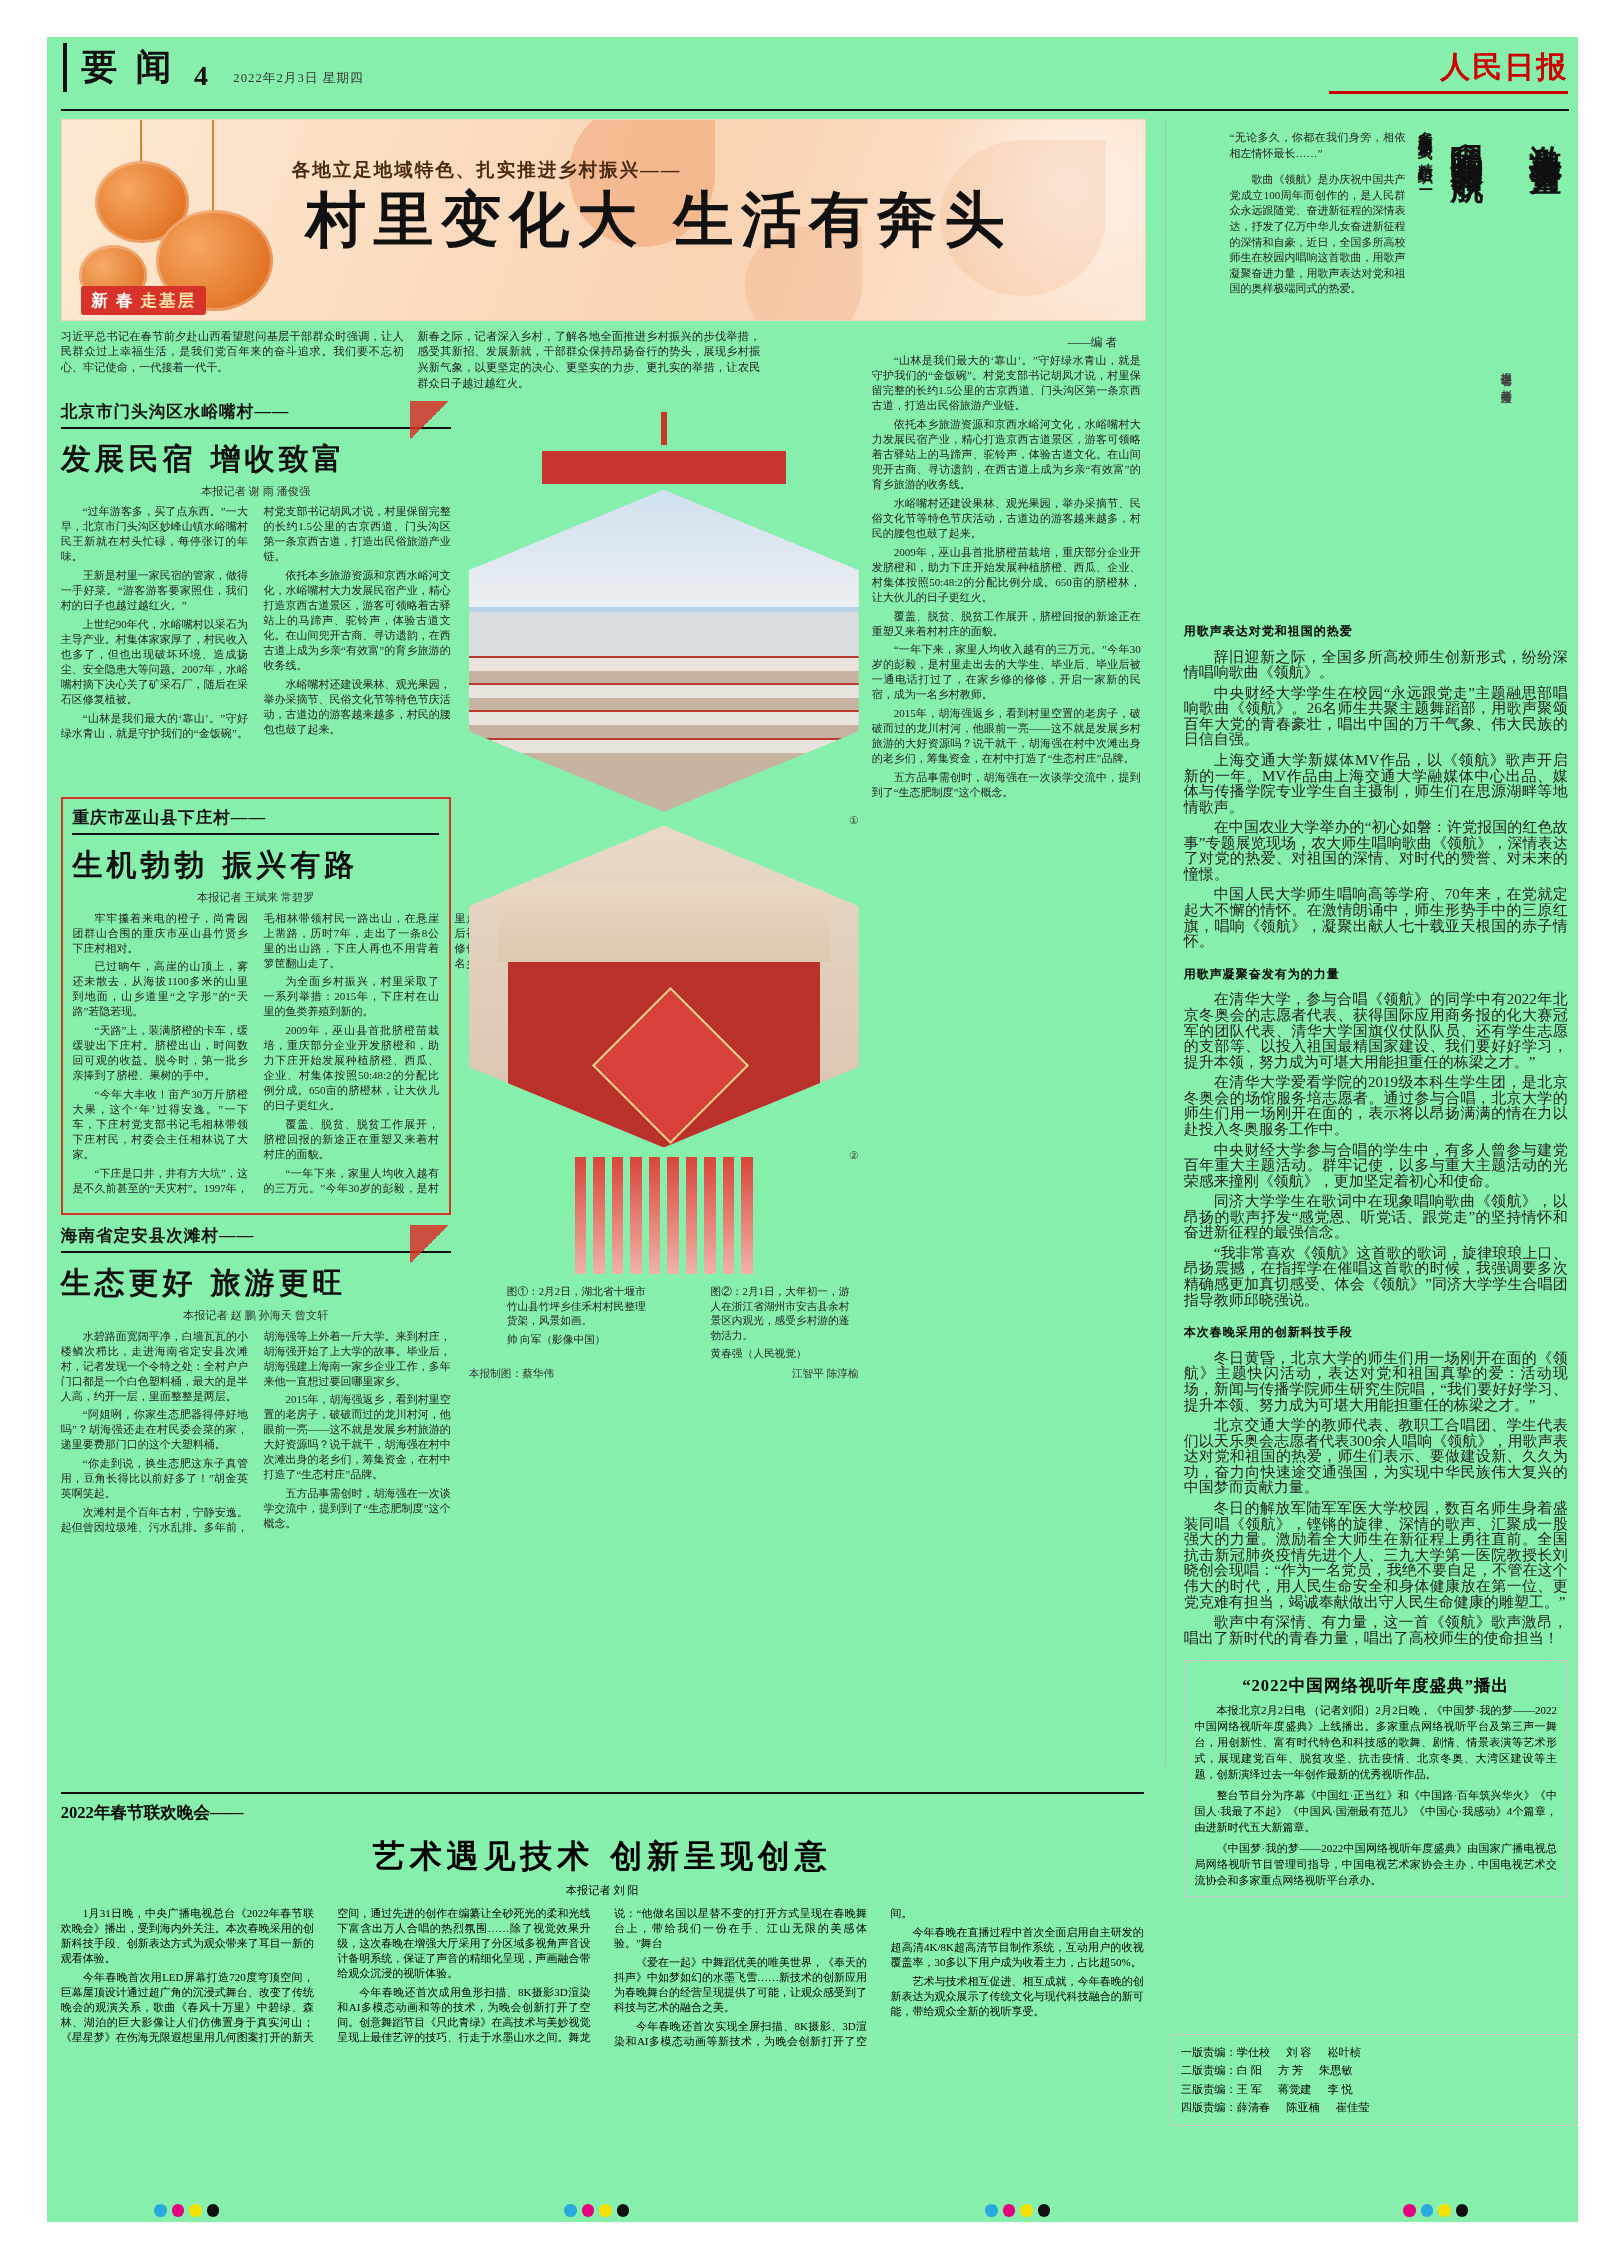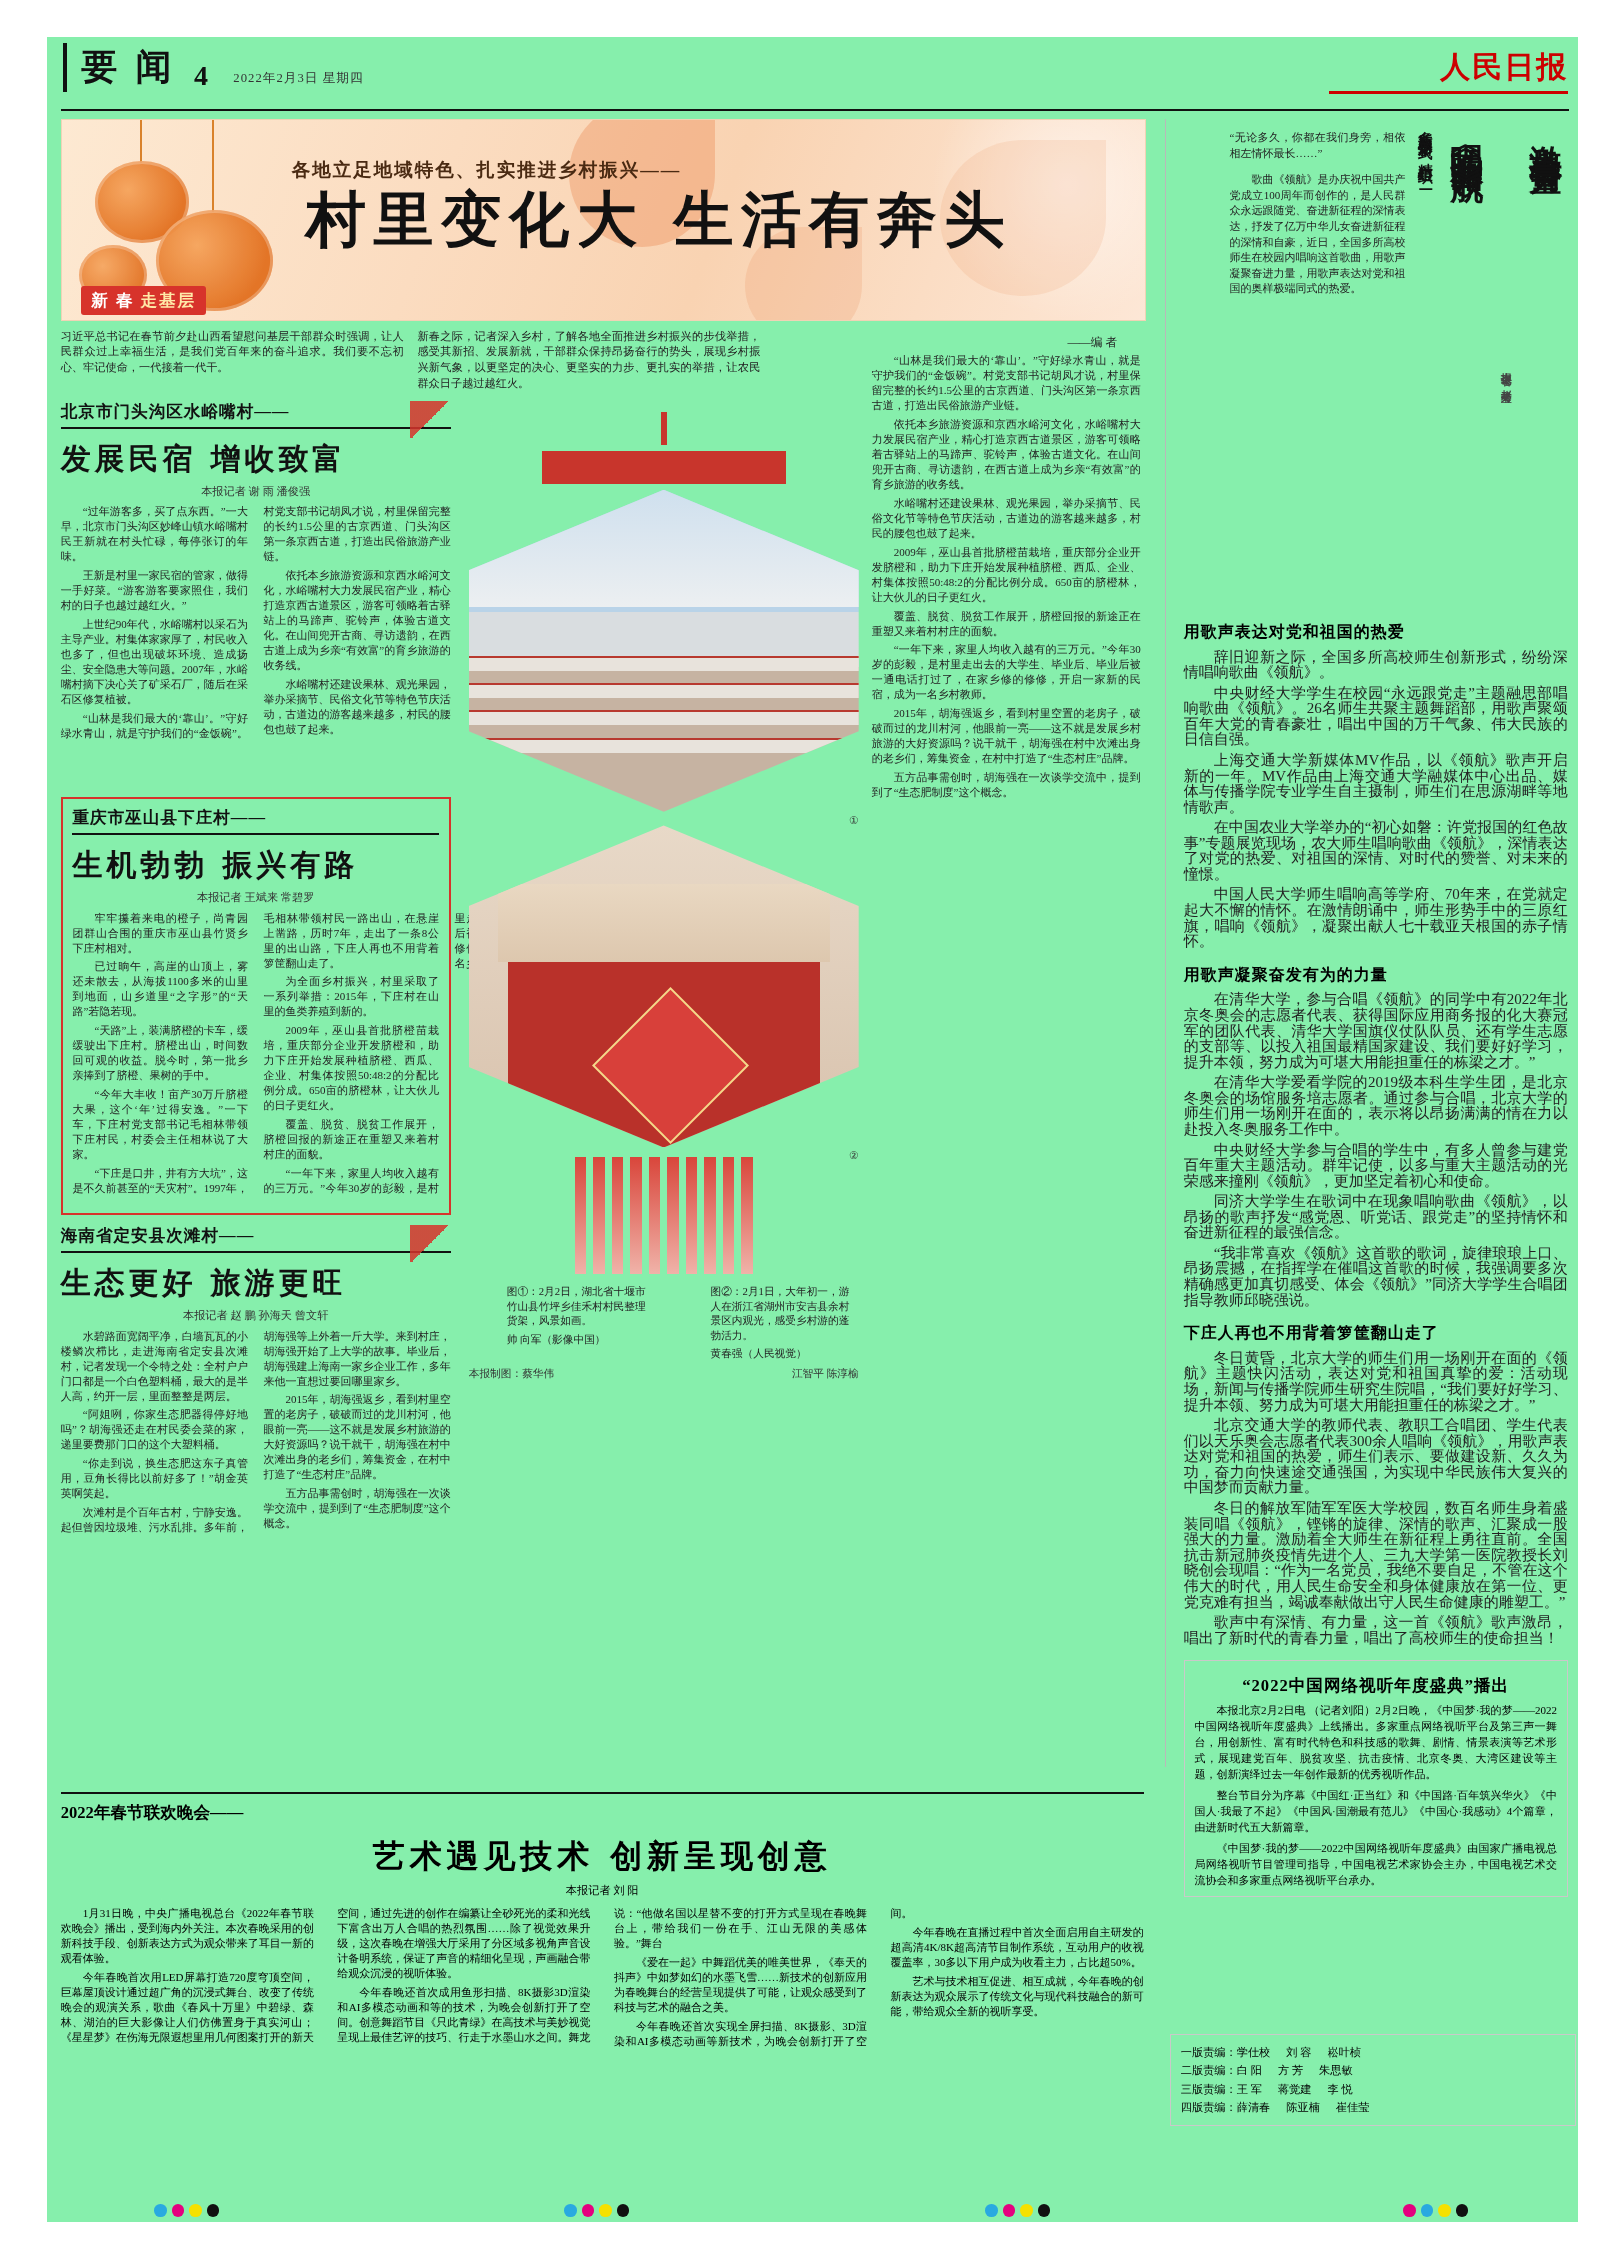--- a/index.html
+++ b/index.html
@@ -67,21 +67,21 @@
   .hexcap{font-size:10.7px;color:#333;text-align:right;margin-top:2px;}
   .redbar{width:107px;height:27px;background:#c8352c;margin:5.9px auto 0;}
   .redstem{width:5.9px;height:33px;background:#c8352c;margin:0 auto;}
   .tassel{width:244px;margin:9.8px auto 0;display:flex;gap:6.8px;justify-content:center;}
   .tassel i{display:block;width:11.7px;height:117px;background:linear-gradient(#d9463b,#f0b3a9);}
   .figcap{font-size:10.7px;line-height:14.6px;color:#222;margin-left:38px;}
 
   
   .rlead{font-size:11px;line-height:15.6px;color:#222;text-align:justify;}
   .vtitle{writing-mode:vertical-rl;text-orientation:upright;font-weight:bold;color:#111;font-family:"DejaVu Serif",serif;}
-  .rsub{font-size:16px;font-weight:bold;letter-spacing:1px;margin:11.7px 0 5.9px;line-height:25px;}
+  .rsub{font-size:12px;font-weight:bold;letter-spacing:1px;margin:11.7px 0 5.9px;line-height:25px;}
   .rbody{font-size:15px;line-height:15.6px;color:#222;text-align:justify;}
   .rbody p{margin:0 0 4.9px;text-indent:2em;}
   .rnotice{border:1px solid #c9c9c9;padding:7.8px 9.8px;margin-top:13.7px;font-size:11px;line-height:16px;text-align:justify;}
   .rnotice-title{font-size:16.6px;font-weight:bold;text-align:center;margin:9.8px 0 7.8px;letter-spacing:1px;}
 
   
   .bottom{position:absolute;left:13.7px;top:1755px;width:1508px;}
   .hrule{width:100%;height:2px;background:#111;}
   .b-kicker{font-size:16.6px;font-weight:bold;margin-top:7.8px;}
   .b-headline{font-size:32px;font-weight:bold;letter-spacing:4.9px;text-align:center;margin:11.7px 0 3.9px;font-family:"DejaVu Serif",serif;}
@@ -289,21 +289,21 @@
 
         <div class="rsub">用歌声凝聚奋发有为的力量</div>
         <div class="rbody">
           <p>在清华大学，参与合唱《领航》的同学中有2022年北京冬奥会的志愿者代表、获得国际应用商务报的化大赛冠军的团队代表、清华大学国旗仪仗队队员、还有学生志愿的支部等、以投入祖国最精国家建设、我们要好好学习，提升本领，努力成为可堪大用能担重任的栋梁之才。”</p>
           <p>在清华大学爱看学院的2019级本科生学生团，是北京冬奥会的场馆服务培志愿者。通过参与合唱，北京大学的师生们用一场刚开在面的，表示将以昂扬满满的情在力以赴投入冬奥服务工作中。</p>
           <p>中央财经大学参与合唱的学生中，有多人曾参与建党百年重大主题活动。群牢记使，以多与重大主题活动的光荣感来撞刚《领航》，更加坚定着初心和使命。</p>
           <p>同济大学学生在歌词中在现象唱响歌曲《领航》，以昂扬的歌声抒发“感党恩、听党话、跟党走”的坚持情怀和奋进新征程的最强信念。</p>
           <p>“我非常喜欢《领航》这首歌的歌词，旋律琅琅上口、昂扬震撼，在指挥学在催唱这首歌的时候，我强调要多次精确感更加真切感受、体会《领航》”同济大学学生合唱团指导教师邱晓强说。</p>
         </div>
 
-        <div class="rsub">下庄人再也不用背着箩筐翻山走了</div>
+        <div class="rsub">本次春晚采用的创新科技手段</div>
         <div class="rbody">
           <p>冬日黄昏，北京大学的师生们用一场刚开在面的《领航》主题快闪活动，表达对党和祖国真挚的爱：活动现场，新闻与传播学院师生研究生院唱，“我们要好好学习、提升本领、努力成为可堪大用能担重任的栋梁之才。”</p>
           <p>北京交通大学的教师代表、教职工合唱团、学生代表们以天乐奥会志愿者代表300余人唱响《领航》，用歌声表达对党和祖国的热爱，师生们表示、要做建设新、久久为功，奋力向快速途交通强国，为实现中华民族伟大复兴的中国梦而贡献力量。</p>
           <p>冬日的解放军陆军军医大学校园，数百名师生身着盛装同唱《领航》，铿锵的旋律、深情的歌声、汇聚成一股强大的力量。激励着全大师生在新征程上勇往直前。全国抗击新冠肺炎疫情先进个人、三九大学第一医院教授长刘晓创会现唱：“作为一名党员，我绝不要自足，不管在这个伟大的时代，用人民生命安全和身体健康放在第一位、更党克难有担当，竭诚奉献做出守人民生命健康的雕塑工。”</p>
           <p>歌声中有深情、有力量，这一首《领航》歌声激昂，唱出了新时代的青春力量，唱出了高校师生的使命担当！</p>
         </div>
 
         <div class="rnotice">
           <div class="rnotice-title">“2022中国网络视听年度盛典”播出</div>
           <p style="text-indent:2em;margin:0 0 4.9px">本报北京2月2日电  （记者刘阳）2月2日晚，《中国梦·我的梦——2022中国网络视听年度盛典》上线播出。多家重点网络视听平台及第三声一舞台，用创新性、富有时代特色和科技感的歌舞、剧情、情景表演等艺术形式，展现建党百年、脱贫攻坚、抗击疫情、北京冬奥、大湾区建设等主题，创新演绎过去一年创作最新的优秀视听作品。</p>

